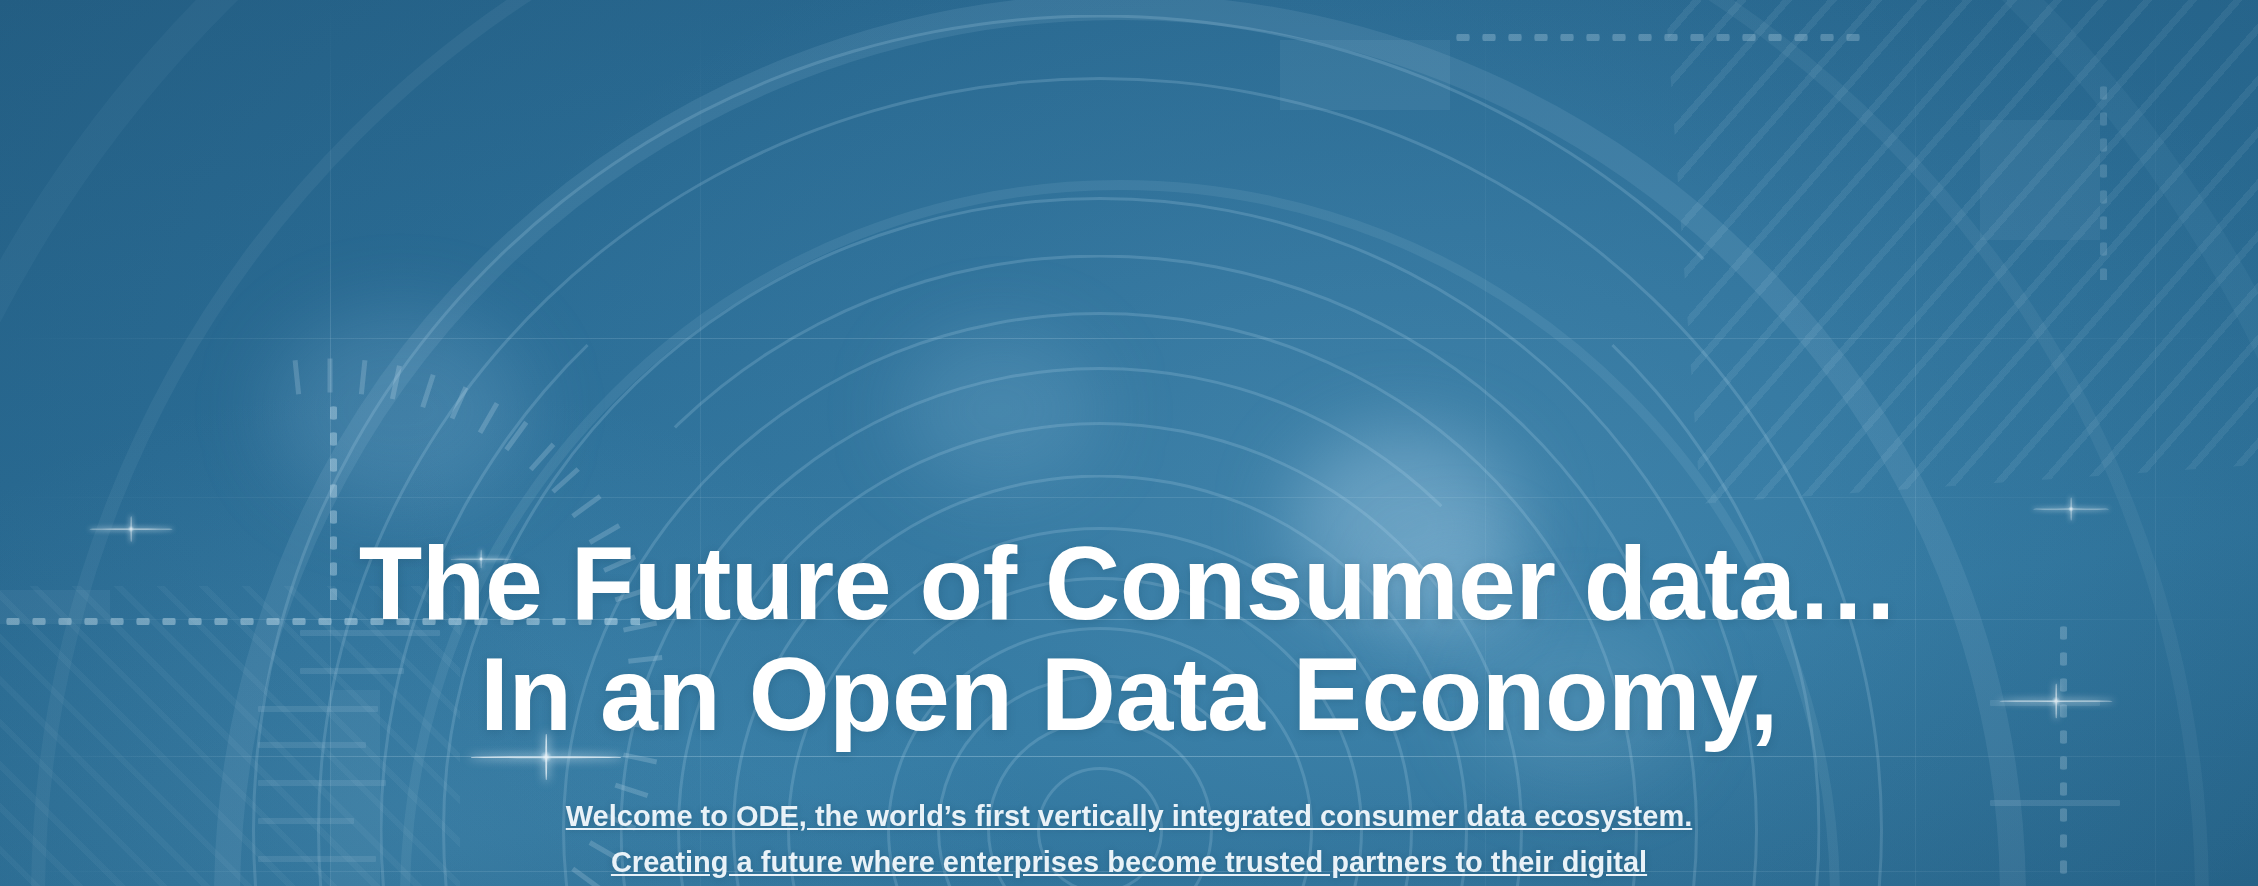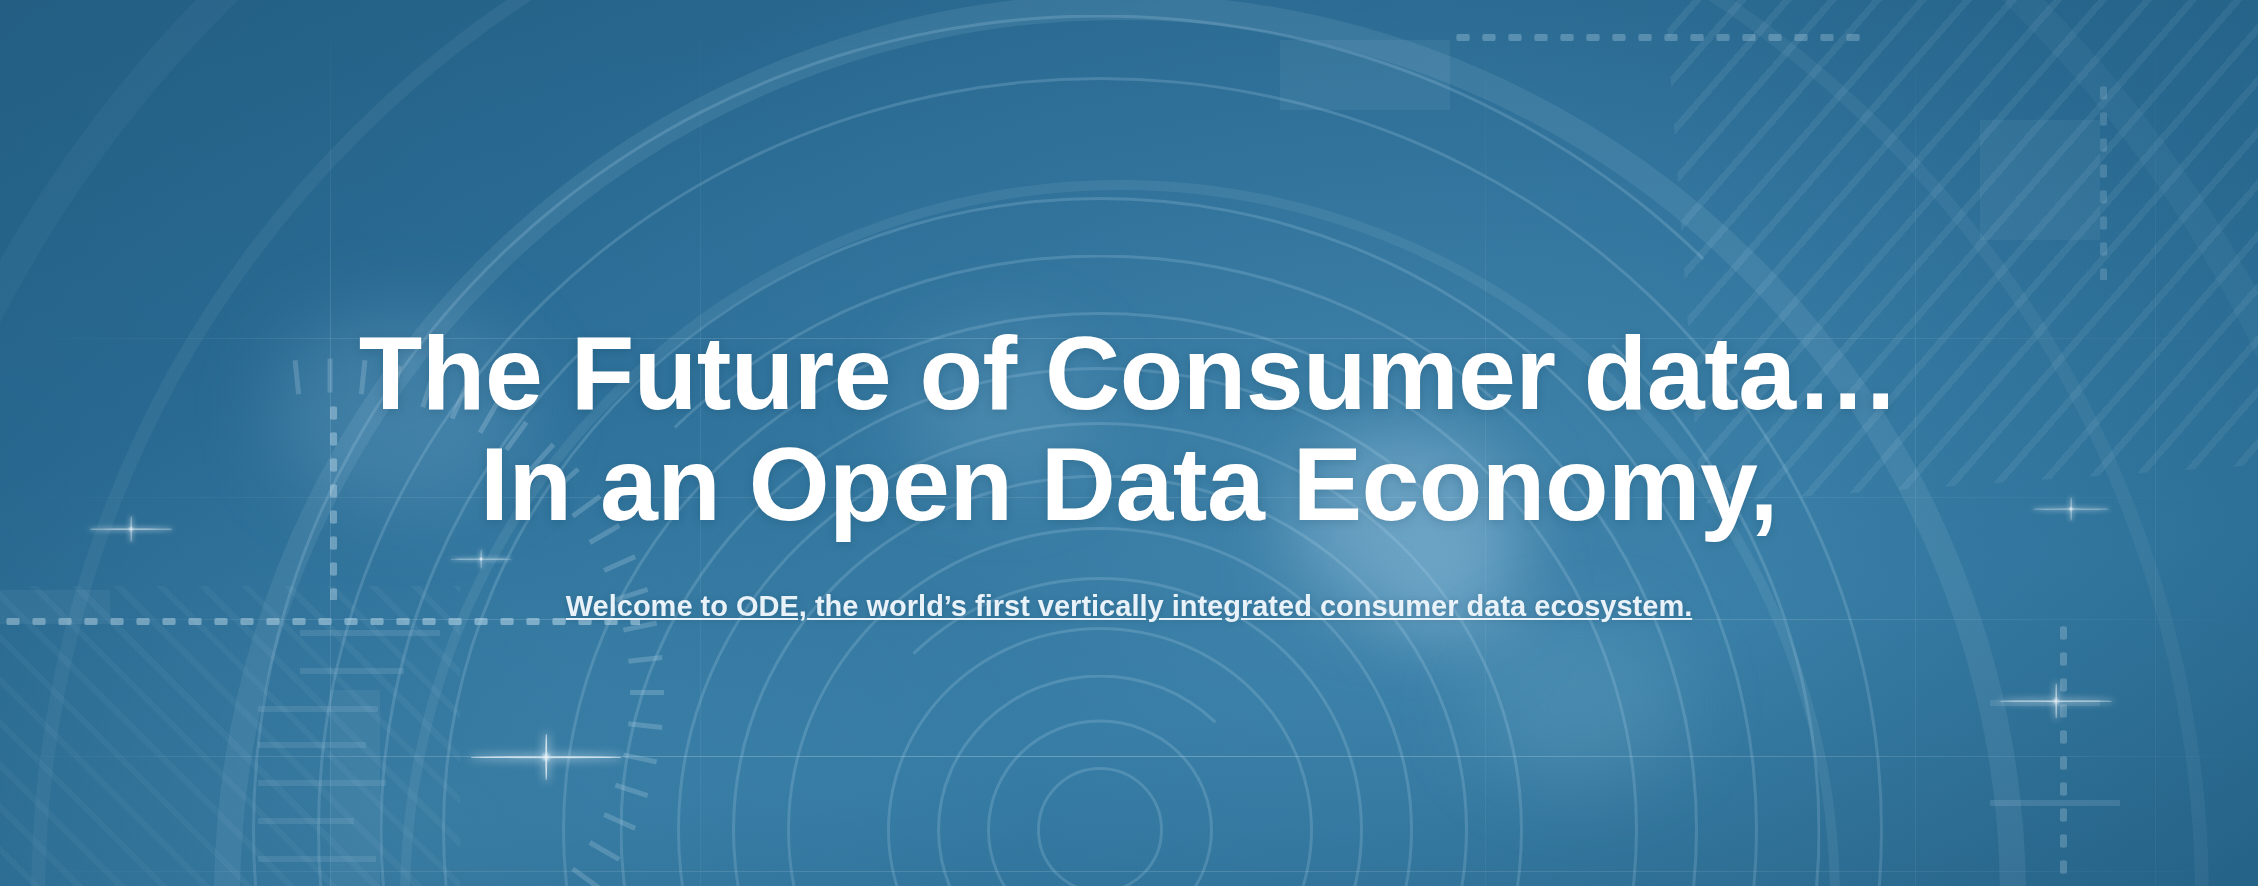--- a/index.html
+++ b/index.html
@@ -13,21 +13,21 @@
 
   .hero {
     position: relative;
     width: 2258px;
     height: 886px;
     overflow: hidden;
     background: #15803d;
     display: flex;
     flex-direction: column;
     align-items: center;
-    justify-content: center;
+    justify-content: flex-end;
   }
 
   
   .bg-layer {
     position: absolute;
     inset: 0;
     pointer-events: none;
   }
 
   .bg-base {
@@ -366,16 +366,17 @@
 
     <h1 class="headline">
       <span>The Future of Consumer data…</span>
       <br>
       <span>In an Open Data Economy,</span>
       <br>
     </h1>
 
     <p class="subtitle">
       <span class="sub-line">Welcome to ODE, the world’s first vertically integrated consumer data ecosystem.</span>
+      <span class="sub-line">Creating a future where enterprises become trusted partners to their digital</span>
     </p>
 
   </div>
 </div>
 
 </body></html>

